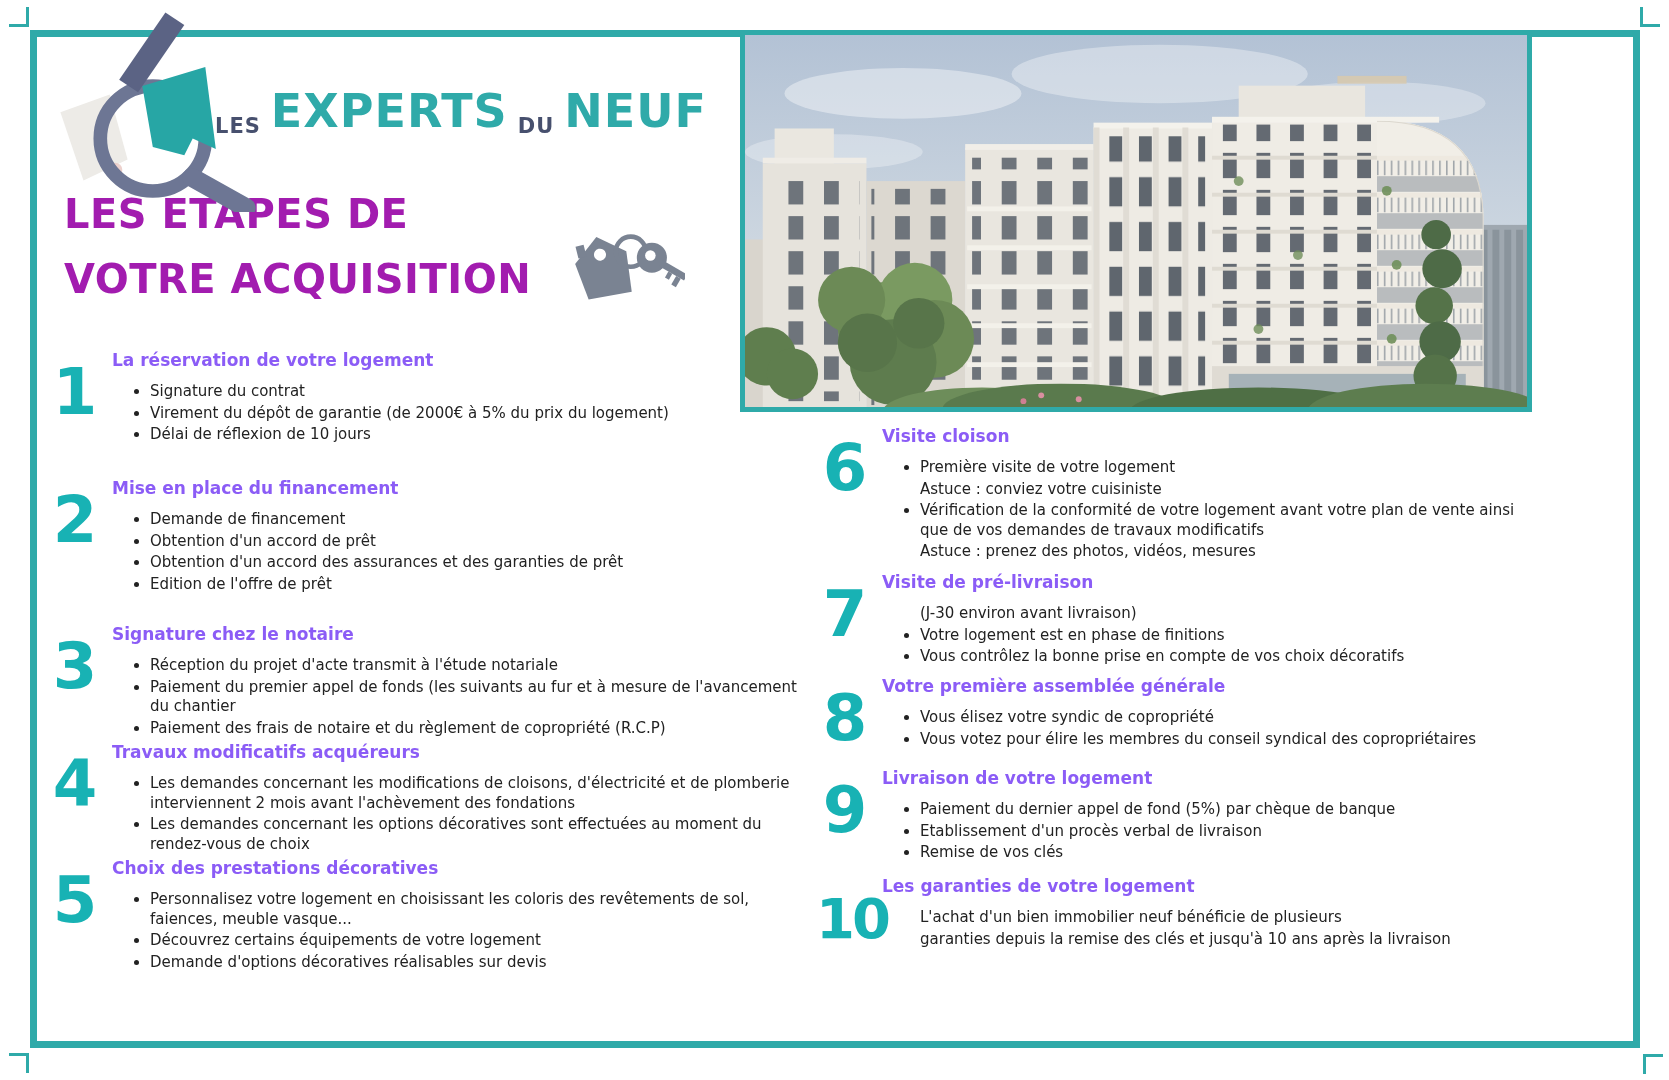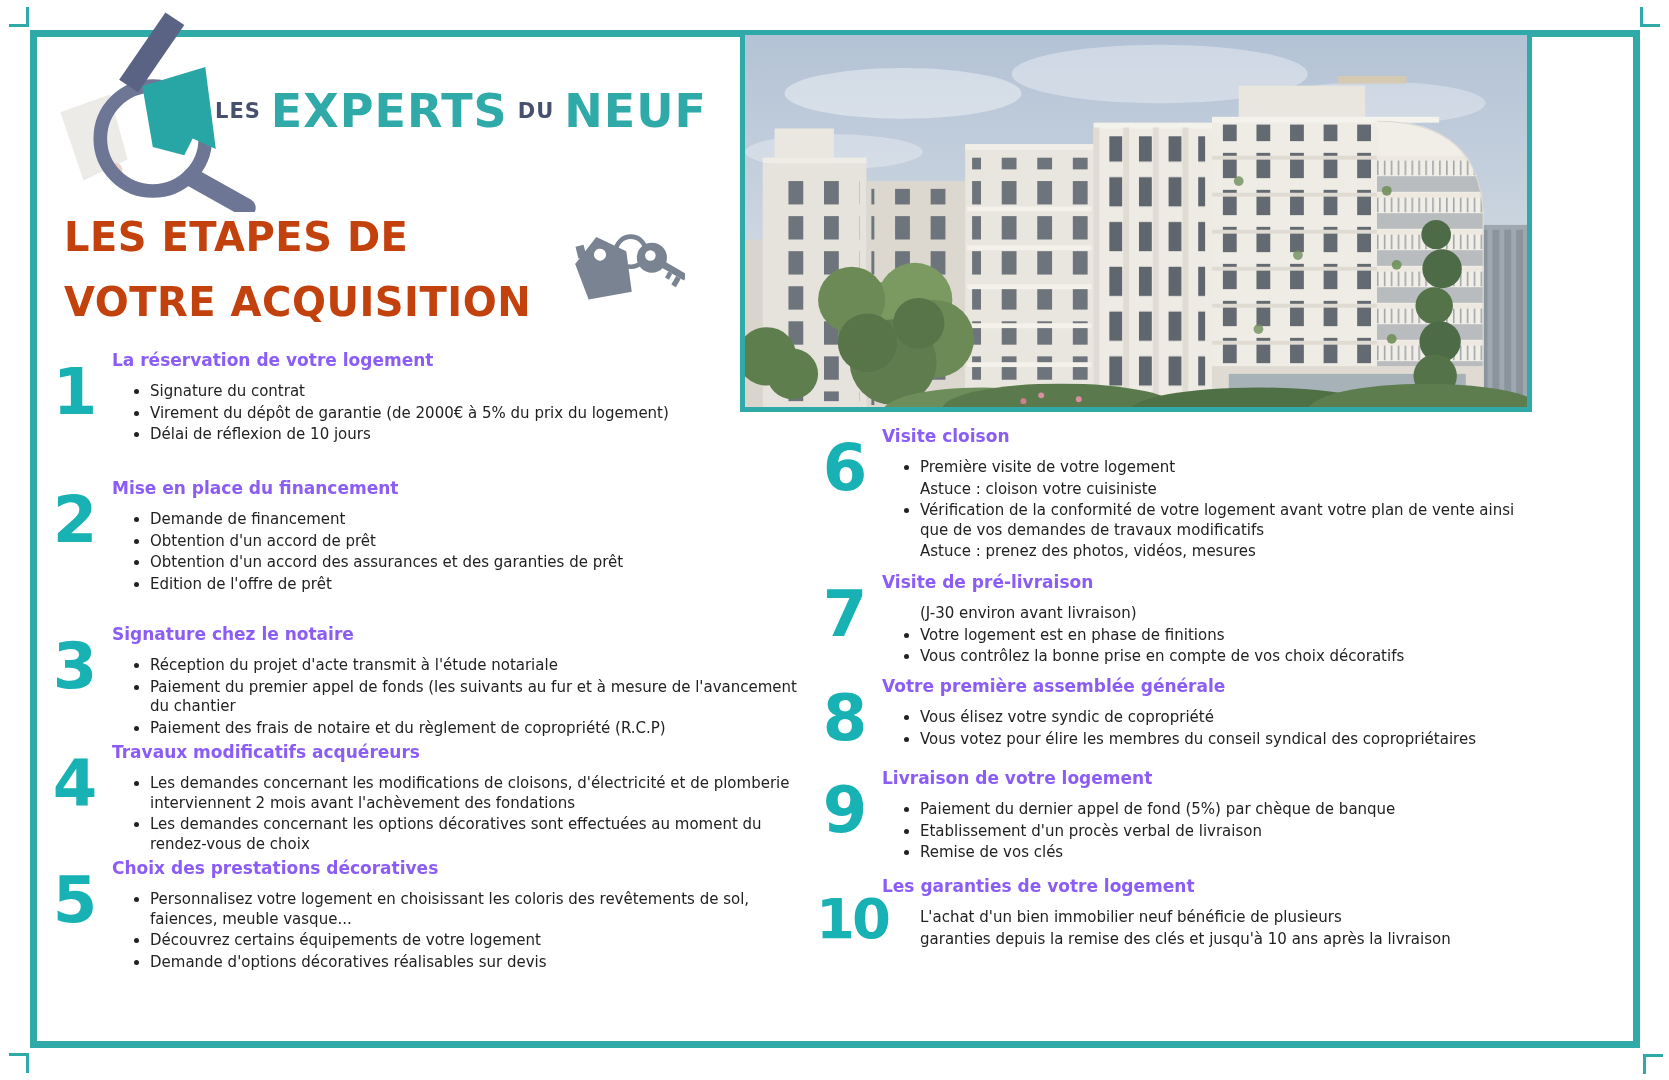--- a/index.html
+++ b/index.html
@@ -11,26 +11,26 @@
   
   .frame{position:absolute;left:30px;top:30px;width:1610px;height:1018px;
     border:7px solid #2faaa9;box-sizing:border-box;z-index:1;}
   .corner{position:absolute;width:17px;height:17px;z-index:2;}
   .corner.tl{left:9px;top:7px;border-right:3px solid #2faaa9;border-bottom:3px solid #2faaa9;}
   .corner.tr{right:9px;top:7px;border-left:3px solid #2faaa9;border-bottom:3px solid #2faaa9;}
   .corner.bl{left:9px;bottom:7px;border-right:3px solid #2faaa9;border-top:3px solid #2faaa9;}
   .corner.br{right:6px;bottom:6px;border-left:3px solid #2faaa9;border-top:3px solid #2faaa9;}
   
   .logo-art{position:absolute;left:52px;top:2px;width:210px;height:210px;z-index:5;}
-  .logo-text{position:absolute;left:215px;top:84px;display:flex;align-items:center;gap:10px;z-index:5;}
+  .logo-text{position:absolute;left:215px;top:84px;display:flex;align-items:flex-end;gap:10px;z-index:5;}
   .logo-les,.logo-du{font-size:21px;font-weight:700;color:#47506e;letter-spacing:1px;}
   .logo-experts,.logo-neuf{font-size:46px;font-weight:800;color:#2faaa9;letter-spacing:1px;}
   
-  .main-title{position:absolute;left:64px;top:205px;z-index:3;
-    font-size:40px;font-weight:800;color:#c2410c;line-height:1.62;letter-spacing:.5px;}
+  .main-title{position:absolute;left:64px;top:182px;z-index:3;
+    font-size:40px;font-weight:800;color:#a21caf;line-height:1.62;letter-spacing:.5px;}
   .title-key{position:absolute;left:557px;top:220px;width:128px;height:98px;z-index:3;}
   
   .photo{position:absolute;left:740px;top:30px;width:792px;height:382px;
     border:5px solid #2faaa9;box-sizing:border-box;z-index:2;background:#cfd9e2;}
   .photo svg{display:block;width:100%;height:100%;}
   
   .step{position:absolute;display:grid;grid-template-columns:58px 1fr;column-gap:8px;z-index:3;}
   .col-left .step{left:46px;width:768px;}
   .col-right .step{left:816px;width:712px;}
   .step-num{font-size:64px;font-weight:800;color:#18b2b4;line-height:.95;
@@ -290,21 +290,21 @@
       </div>
     </div>
   </div>
 <div class="col-right" id="col-right">
     <div class="step" style="top: 426px;">
       <div class="step-num">6</div>
       <div class="step-body">
         <div class="step-title">Visite cloison</div>
         <ul>
           <li class="b">Première visite de votre logement</li>
-          <li class="nb">Astuce : cloison votre cuisiniste</li>
+          <li class="nb">Astuce : conviez votre cuisiniste</li>
           <li class="b">Vérification de la conformité de votre logement avant votre plan de vente ainsi que de vos demandes de travaux modificatifs</li>
           <li class="nb">Astuce : prenez des photos, vidéos, mesures</li>
         </ul>
       </div>
     </div>
     <div class="step" style="top: 572px;">
       <div class="step-num">7</div>
       <div class="step-body">
         <div class="step-title">Visite de pré-livraison</div>
         <ul>

